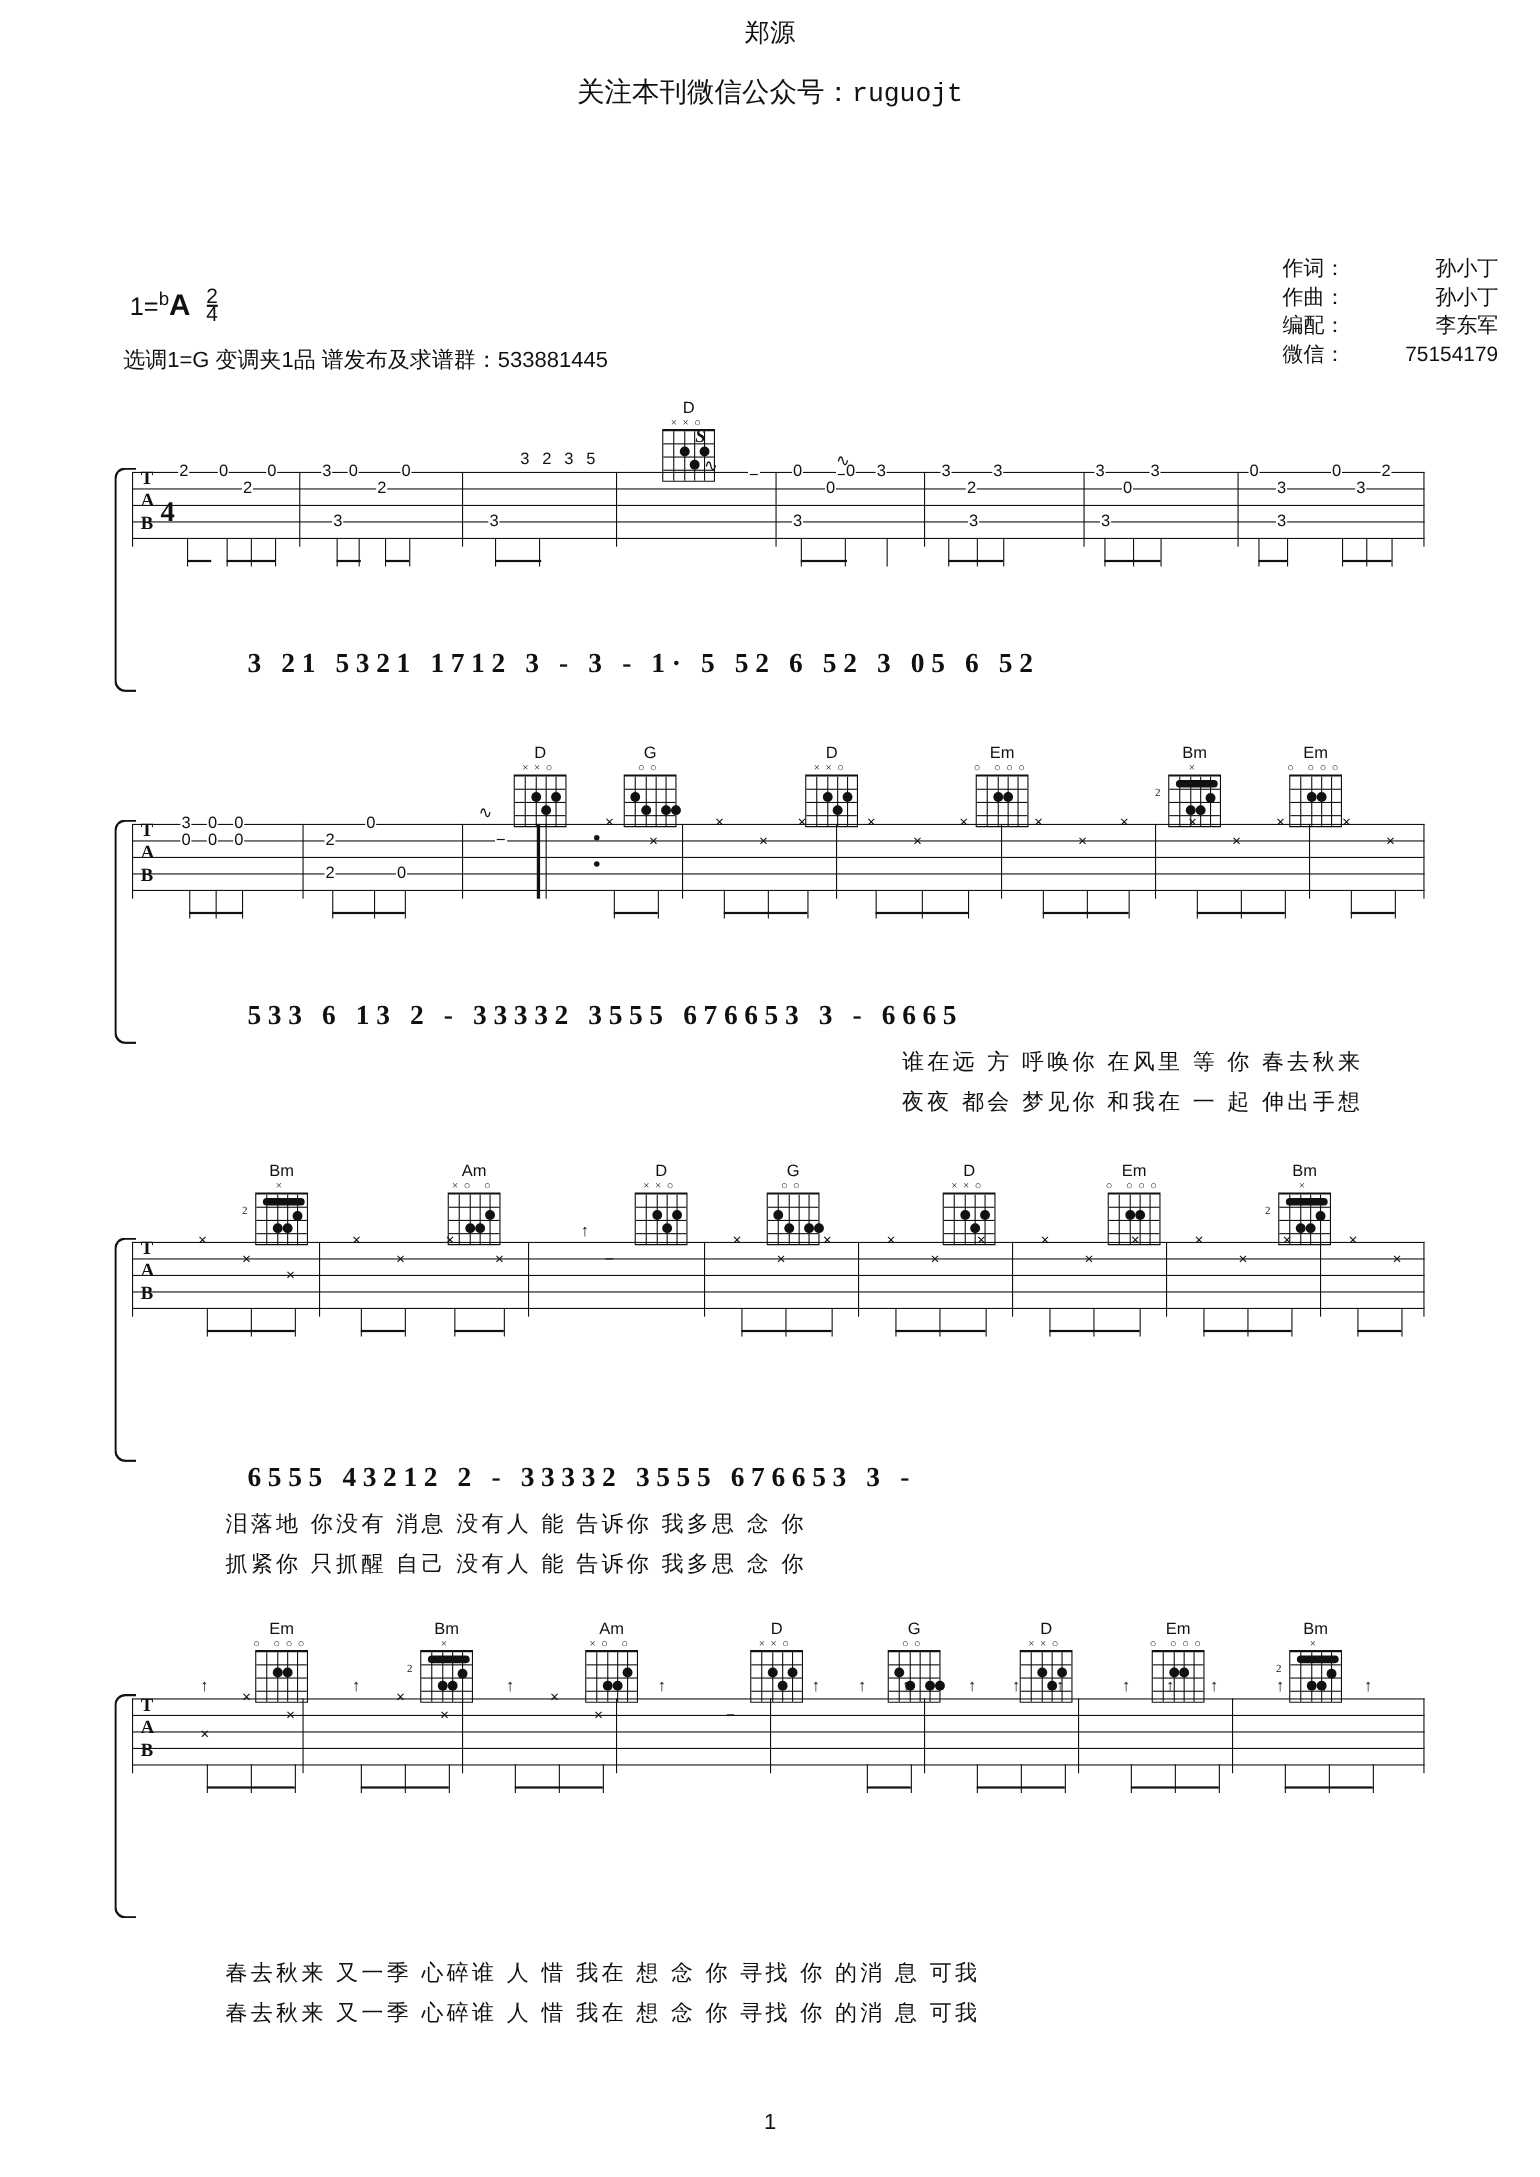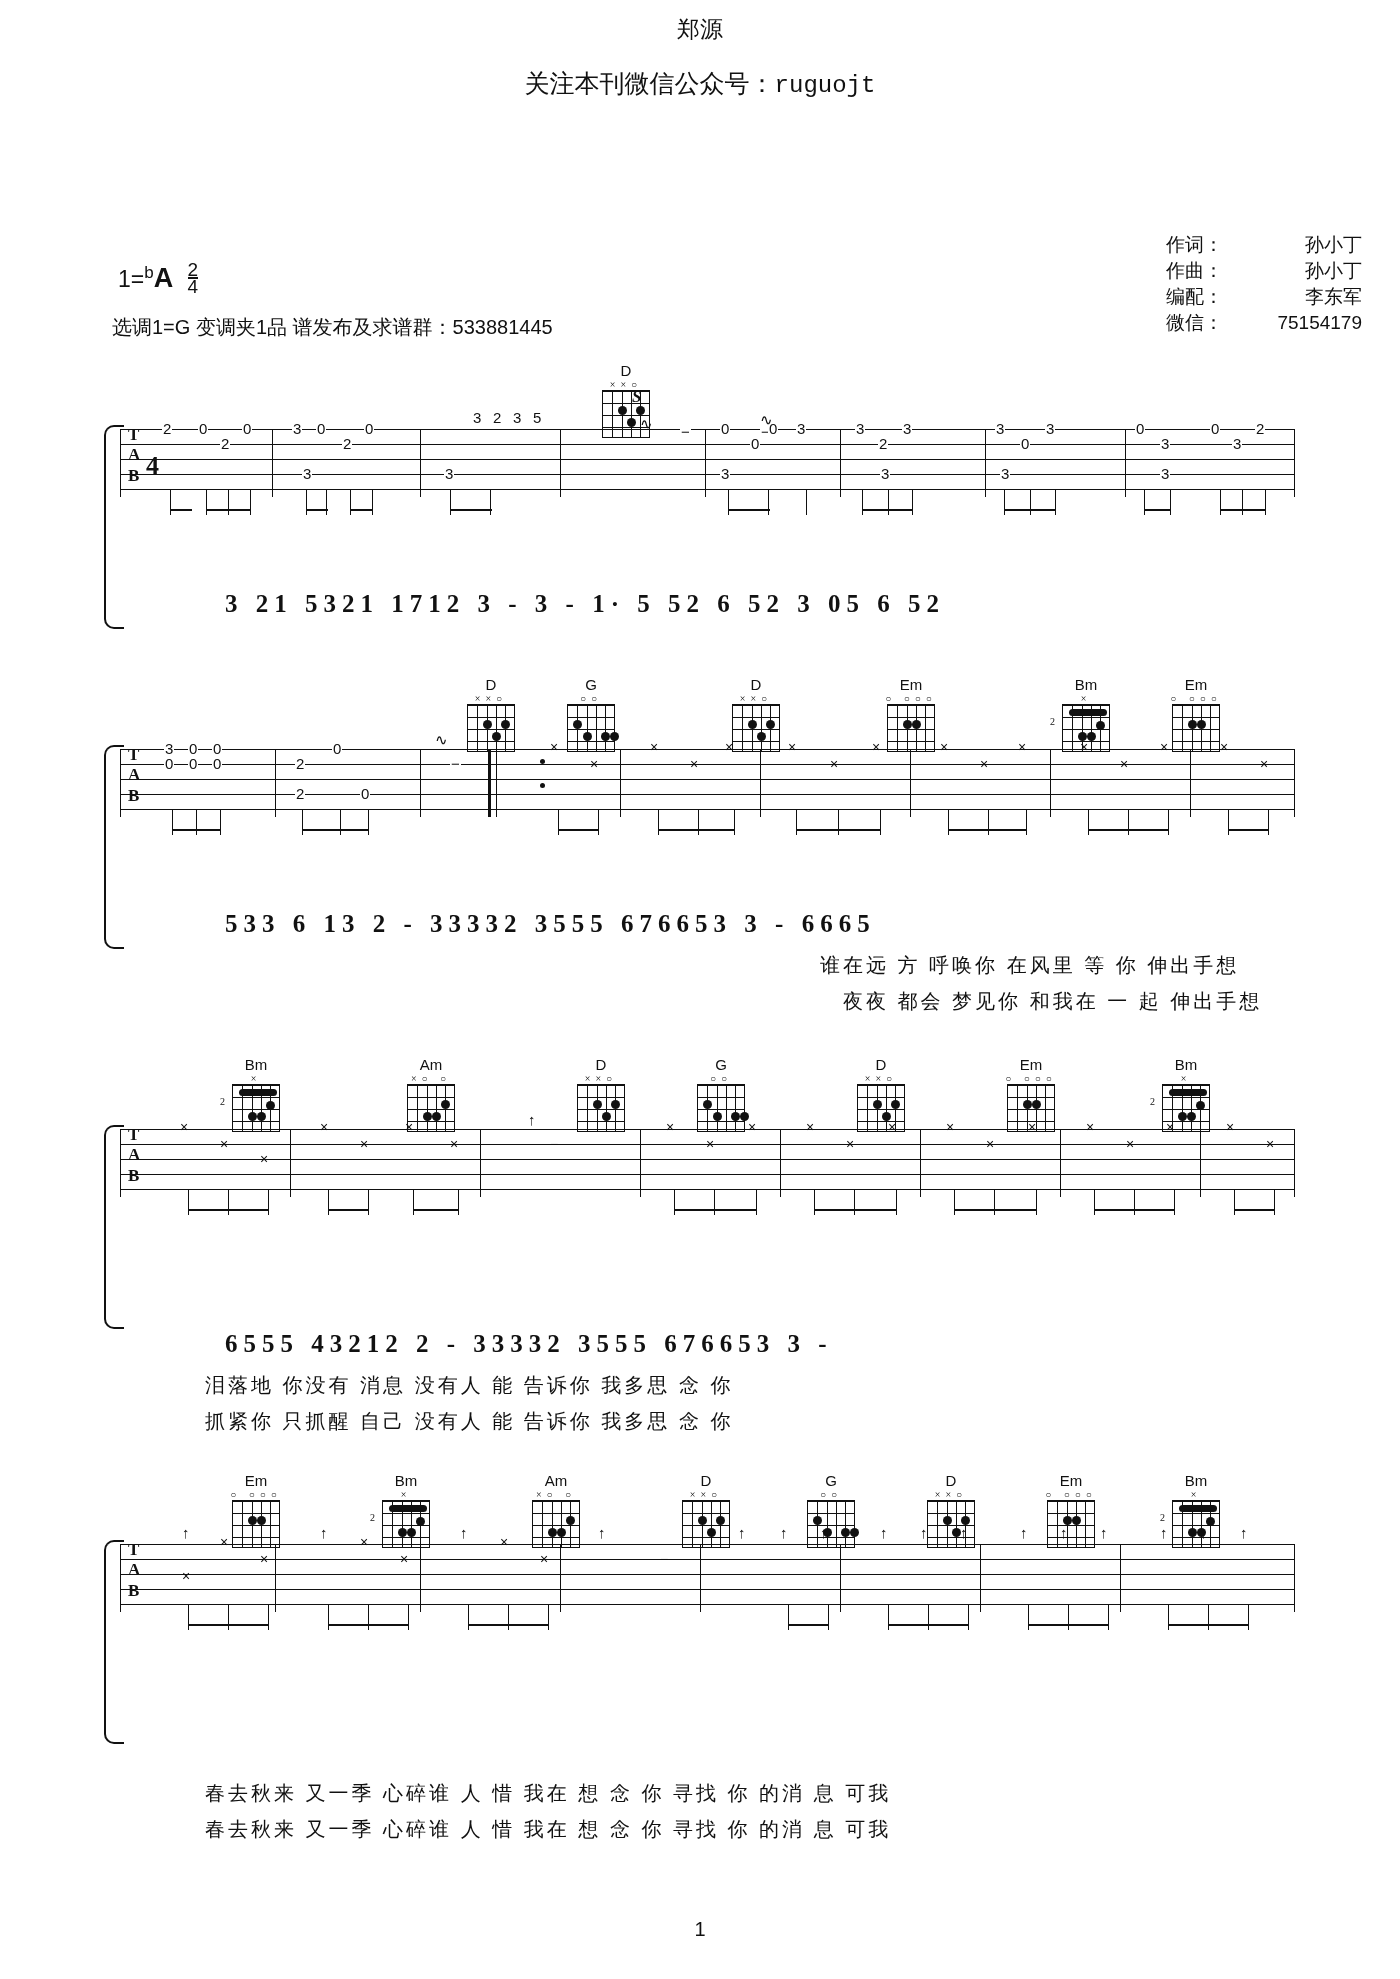--- a/index.html
+++ b/index.html
@@ -420,22 +420,22 @@
       <div class="stem" style="left:1008px;top:60px;height:26px;"></div>
       <div class="stem" style="left:1048px;top:60px;height:26px;"></div>
       <div class="beam" style="left:968px;top:80px;width:80px;"></div>
       <div class="stem" style="left:1108px;top:60px;height:26px;"></div>
       <div class="stem" style="left:1148px;top:60px;height:26px;"></div>
       <div class="beam" style="left:1108px;top:80px;width:40px;"></div>
     </div>
   </div>
 
   <div class="numrow" style="left:225px;top:896px;letter-spacing:6px;">533  6 13 2 -   33332  3555   676653  3 -   6665</div>
-  <div class="lyricrow" style="left:820px;top:938px;letter-spacing:3px;">谁在远 方  呼唤你    在风里  等  你     伸出手想</div>
-  <div class="lyricrow" style="left:843px;top:974px;letter-spacing:3px;">夜夜  都会  梦见你    和我在 一  起     伸出手想</div>
+  <div class="lyricrow" style="left:820px;top:938px;letter-spacing:3px;">谁在远 方  呼唤你    在风里  等  你     春去秋来</div>
+  <div class="lyricrow" style="left:820px;top:974px;letter-spacing:3px;">夜夜  都会  梦见你    和我在 一  起     伸出手想</div>
 
   <div class="chord" style="left:225px;top:1042px;">
     <div class="cname">Bm</div>
     <div class="marks">×</div>
     <div class="grid">
       <div class="fretno">2</div>
       <div class="v" style="left:9px"></div>
         <div class="v" style="left:19px"></div>
         <div class="v" style="left:28px"></div>
         <div class="v" style="left:37px"></div>

